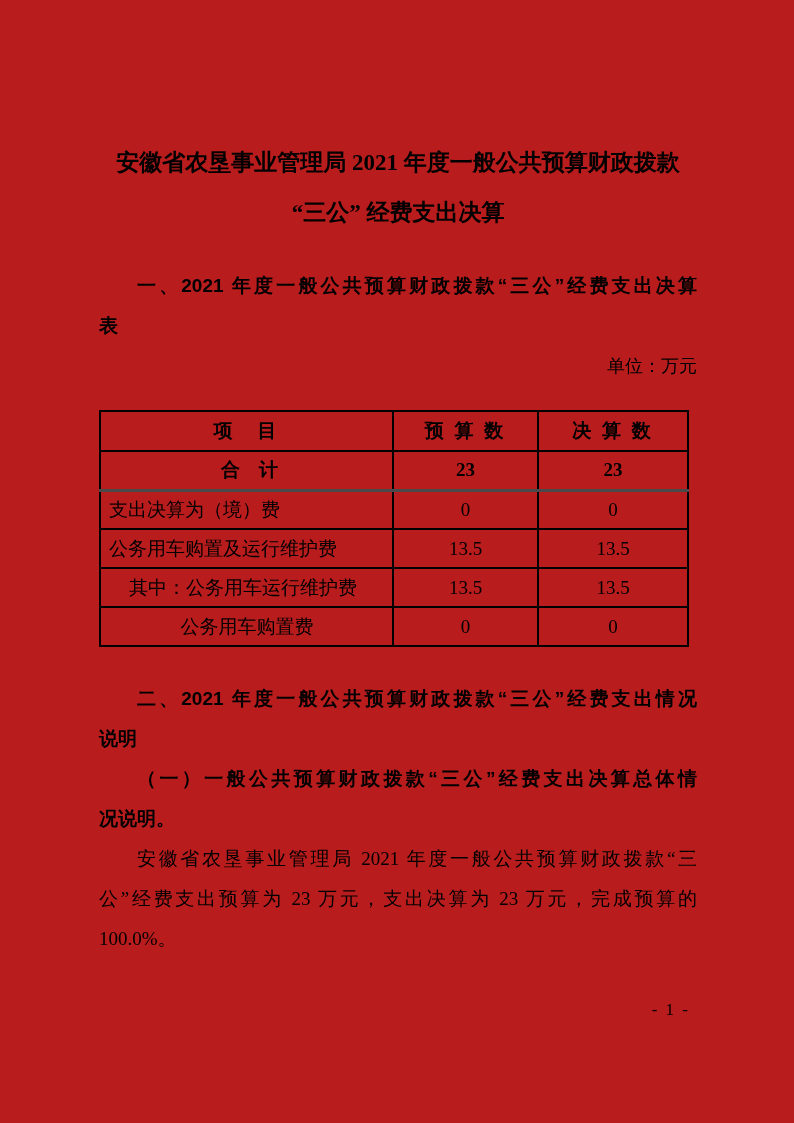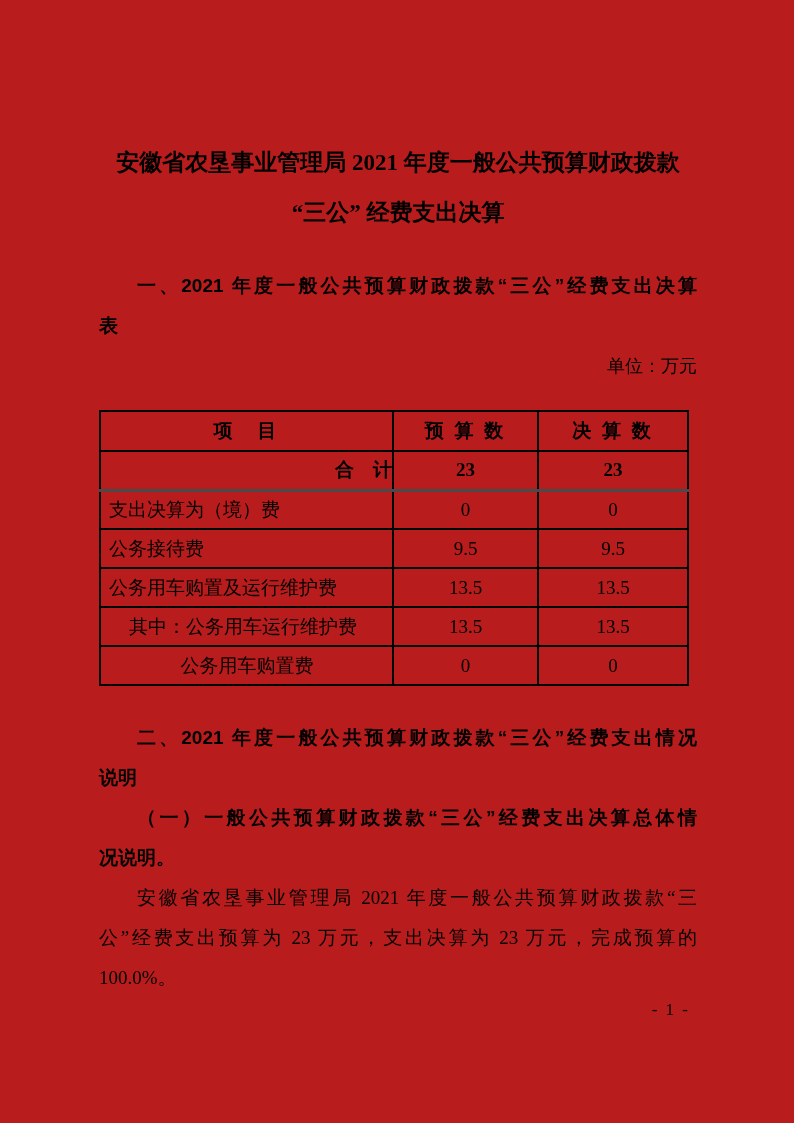--- a/index.html
+++ b/index.html
@@ -41,21 +41,21 @@
   table.budget th, table.budget td {
     border:2px solid #000; vertical-align:middle; font-size:19px;
   }
   table.budget thead th {
     height:40px; font-weight:bold; text-align:center; letter-spacing:3px;
   }
   table.budget tbody td { height:39px; }
   td.item-cell { text-align:left; padding-left:8px; }
   td.num-cell  { text-align:center; }
   tr.row-total td { font-weight:bold; border-bottom:3px solid #4a4a4a; }
-  tr.row-total td.item-cell { text-align:right; padding-left:6px; }
+  tr.row-total td.item-cell { text-align:center; padding-left:6px; }
   tr.row-subitem td.item-cell { padding-left:28px; }
   tr.row-centeritem td.item-cell { text-align:center; padding-left:1px; }
 
   .page-number {
     position:absolute; top:1000px; right:104px;
     font-size:17px; letter-spacing:2px;
   }
 </style>
 </head>
 <body>
@@ -93,25 +93,20 @@
           <td class="item-cell">合　计</td>
           <td class="num-cell">23</td>
           <td class="num-cell">23</td>
         </tr>
         <tr>
           <td class="item-cell">支出决算为（境）费</td>
           <td class="num-cell">0</td>
           <td class="num-cell">0</td>
         </tr>
         <tr>
-          <td class="item-cell">公务接待费</td>
-          <td class="num-cell">9.5</td>
-          <td class="num-cell">9.5</td>
-        </tr>
-        <tr>
           <td class="item-cell">公务用车购置及运行维护费</td>
           <td class="num-cell">13.5</td>
           <td class="num-cell">13.5</td>
         </tr>
         <tr class="row-subitem">
           <td class="item-cell">其中：公务用车运行维护费</td>
           <td class="num-cell">13.5</td>
           <td class="num-cell">13.5</td>
         </tr>
         <tr class="row-centeritem">

